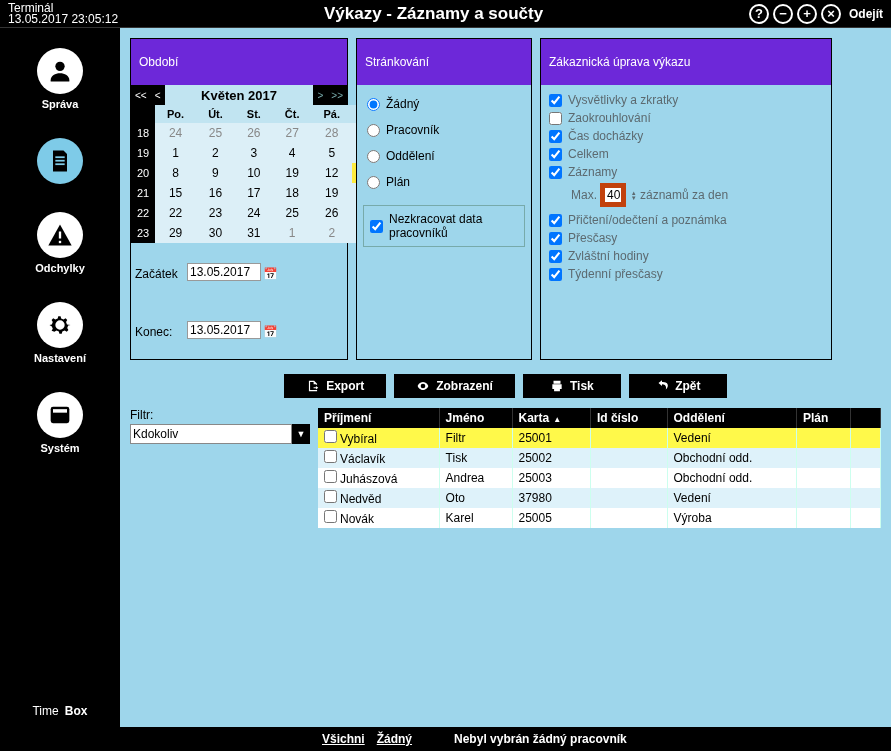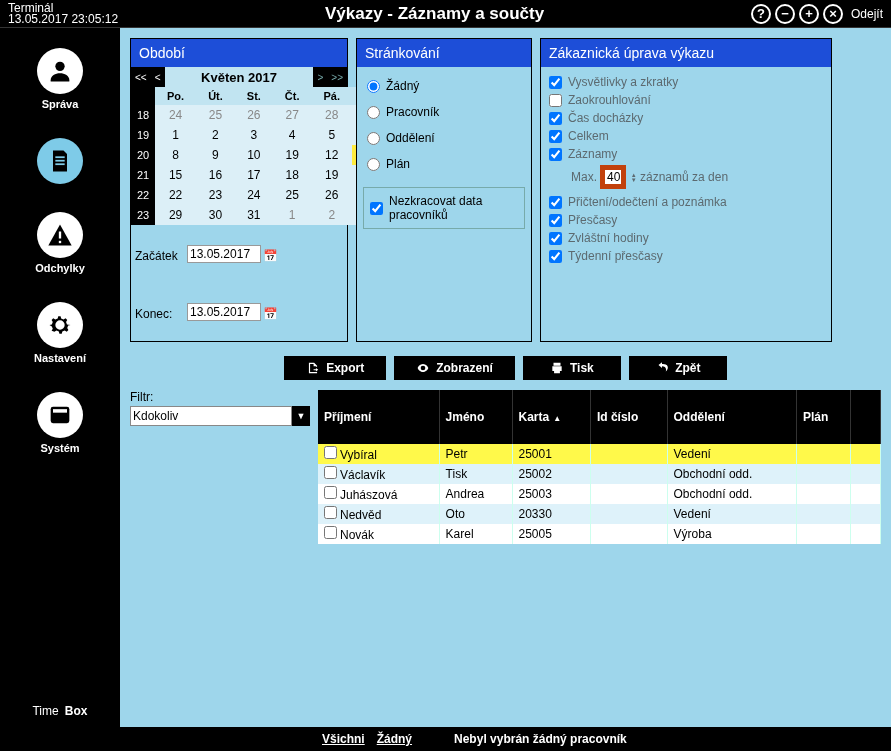--- a/index.html
+++ b/index.html
@@ -3,35 +3,35 @@
 <meta charset="utf-8">
 <style>
 *{box-sizing:border-box;margin:0;padding:0;font-family:Verdana,Arial,sans-serif;font-size:12px}
 body{background:#000;width:891px;height:751px;overflow:hidden}
 .app{display:flex;flex-direction:column;width:891px;height:751px;background:#000}
 .titlebar{display:flex;align-items:center;background:#000;color:#fff;height:28px;padding:0 8px;border-bottom:1px solid #333}
 .titlebar .left{font-size:10px;line-height:11px}
 .titlebar .center{flex:1;text-align:center;font-size:17px;font-weight:bold}
 .titlebar .right{display:flex;align-items:center;gap:4px}
 .circle-btn{width:20px;height:20px;border:2px solid #fff;border-radius:50%;display:flex;align-items:center;justify-content:center;font-size:13px;font-weight:bold;cursor:pointer}
-.exit{font-weight:normal;margin-left:4px}
+.exit{font-weight:bold;margin-left:4px}
 .body{flex:1;display:flex}
 .sidebar{width:120px;background:#000;display:flex;flex-direction:column;align-items:center;padding-top:20px;gap:28px}
 .nav-item{display:flex;flex-direction:column;align-items:center;color:#fff;cursor:pointer;gap:4px}
 .nav-icon{width:46px;height:46px;border-radius:50%;background:#fff;display:flex;align-items:center;justify-content:center}
 .nav-icon.active{background:#7ecbe8}
 .nav-icon svg{width:28px;height:28px;fill:#000}
 .nav-label{font-weight:bold;font-size:11px}
 .brand{margin-top:auto;margin-bottom:30px;color:#fff;font-size:22px;font-family:Arial}
 .brand .time{font-weight:300}
 .brand .box{font-weight:bold}
 .main{flex:1;background:#9ed6eb;display:flex;flex-direction:column}
 .panels{display:flex;gap:8px;padding:10px 10px 0 10px}
 .panel{border:1px solid #000;background:#9ed6eb}
-.panel-hd{background:#1d4ed8;color:#fff;padding:6px 8px;font-size:14px}
+.panel-hd{background:#6d28d9;color:#fff;padding:16px 8px;font-size:12px}
 .panel-body{padding:6px}
 .panel-obdobi{width:218px}
 .panel-strank{width:176px}
 .panel-zak{width:292px}
 .cal-nav{display:flex;align-items:center;background:#c1e4f1}
 .cal-nav button{background:#000;color:#fff;border:none;height:20px;font-size:10px;padding:0 4px;cursor:pointer}
 .cal-nav .month{flex:1;text-align:center;font-weight:bold;font-size:13px}
 .cal-nav .dim{color:#7aa}
 .cal{border-collapse:collapse;width:100%}
 .cal th{background:#c1e4f1;font-size:11px;padding:3px 12px;text-align:center;width:24px}
@@ -56,21 +56,21 @@
 .act-btn{background:#000;color:#fff;border:none;padding:5px 22px;font-weight:bold;font-size:12px;display:flex;align-items:center;gap:6px;cursor:pointer;min-width:98px;justify-content:center}
 .act-btn svg{width:14px;height:14px;fill:#fff}
 .lower{display:flex;flex:1;padding:0 10px}
 .filter-col{width:180px}
 .filter-col label{font-size:12px}
 .filter-sel{display:flex;margin-top:2px}
 .filter-sel input{flex:1;border:1px solid #888;padding:2px;font-size:12px}
 .filter-sel button{width:18px;background:#000;color:#fff;border:none;cursor:pointer;font-size:9px}
 .grid{flex:1;margin-left:8px}
 .grid table{width:100%;border-collapse:collapse}
-.grid th{background:#000;color:#fff;text-align:left;padding:20px 6px;font-size:12px;font-weight:bold;border-right:1px solid #333}
+.grid th{background:#000;color:#fff;text-align:left;padding:3px 6px;font-size:12px;font-weight:bold;border-right:1px solid #333}
 .grid td{padding:2px 6px;font-size:12px;border-right:1px solid #cfe}
 .grid tr.odd td{background:#fff}
 .grid tr.even td{background:#def2fa}
 .grid tr.sel td{background:#fff94a}
 .grid td.chk-cell input{margin-right:3px}
 .sort-ind{font-size:8px;margin-left:4px}
 .statusbar{background:#000;color:#fff;height:24px;display:flex;align-items:center;padding:0 10px;gap:12px;font-size:12px}
 .statusbar .link{text-decoration:underline;font-weight:bold;cursor:pointer}
 .statusbar .msg{margin-left:30px;font-weight:bold}
 </style>
@@ -369,21 +369,21 @@
               <th><span>Karta</span><span class="sort-ind">▲</span></th>
               <th><span>Id číslo</span></th>
               <th><span>Oddělení</span></th>
               <th><span>Plán</span></th>
               <th style="width:30px"></th>
             </tr>
               </thead>
             <tbody id="grid-body">
                 <tr class="sel">
                   <td class="chk-cell"><input type="checkbox" style="">Vybíral</td>
-                  <td>Petr</td>
+                  <td>Filtr</td>
                   <td>25001</td>
                   <td></td>
                   <td>Vedení</td>
                   <td></td>
                   <td></td>
                 </tr>
                 <tr class="even">
                   <td class="chk-cell"><input type="checkbox" style="">Václavík</td>
                   <td>Tisk</td>
                   <td>25002</td>
@@ -397,21 +397,21 @@
                   <td>Andrea</td>
                   <td>25003</td>
                   <td></td>
                   <td>Obchodní odd.</td>
                   <td></td>
                   <td></td>
                 </tr>
                 <tr class="even">
                   <td class="chk-cell"><input type="checkbox" style="">Nedvěd</td>
                   <td>Oto</td>
-                  <td>20330</td>
+                  <td>37980</td>
                   <td></td>
                   <td>Vedení</td>
                   <td></td>
                   <td></td>
                 </tr>
                 <tr class="odd">
                   <td class="chk-cell"><input type="checkbox" style="">Novák</td>
                   <td>Karel</td>
                   <td>25005</td>
                   <td></td>

